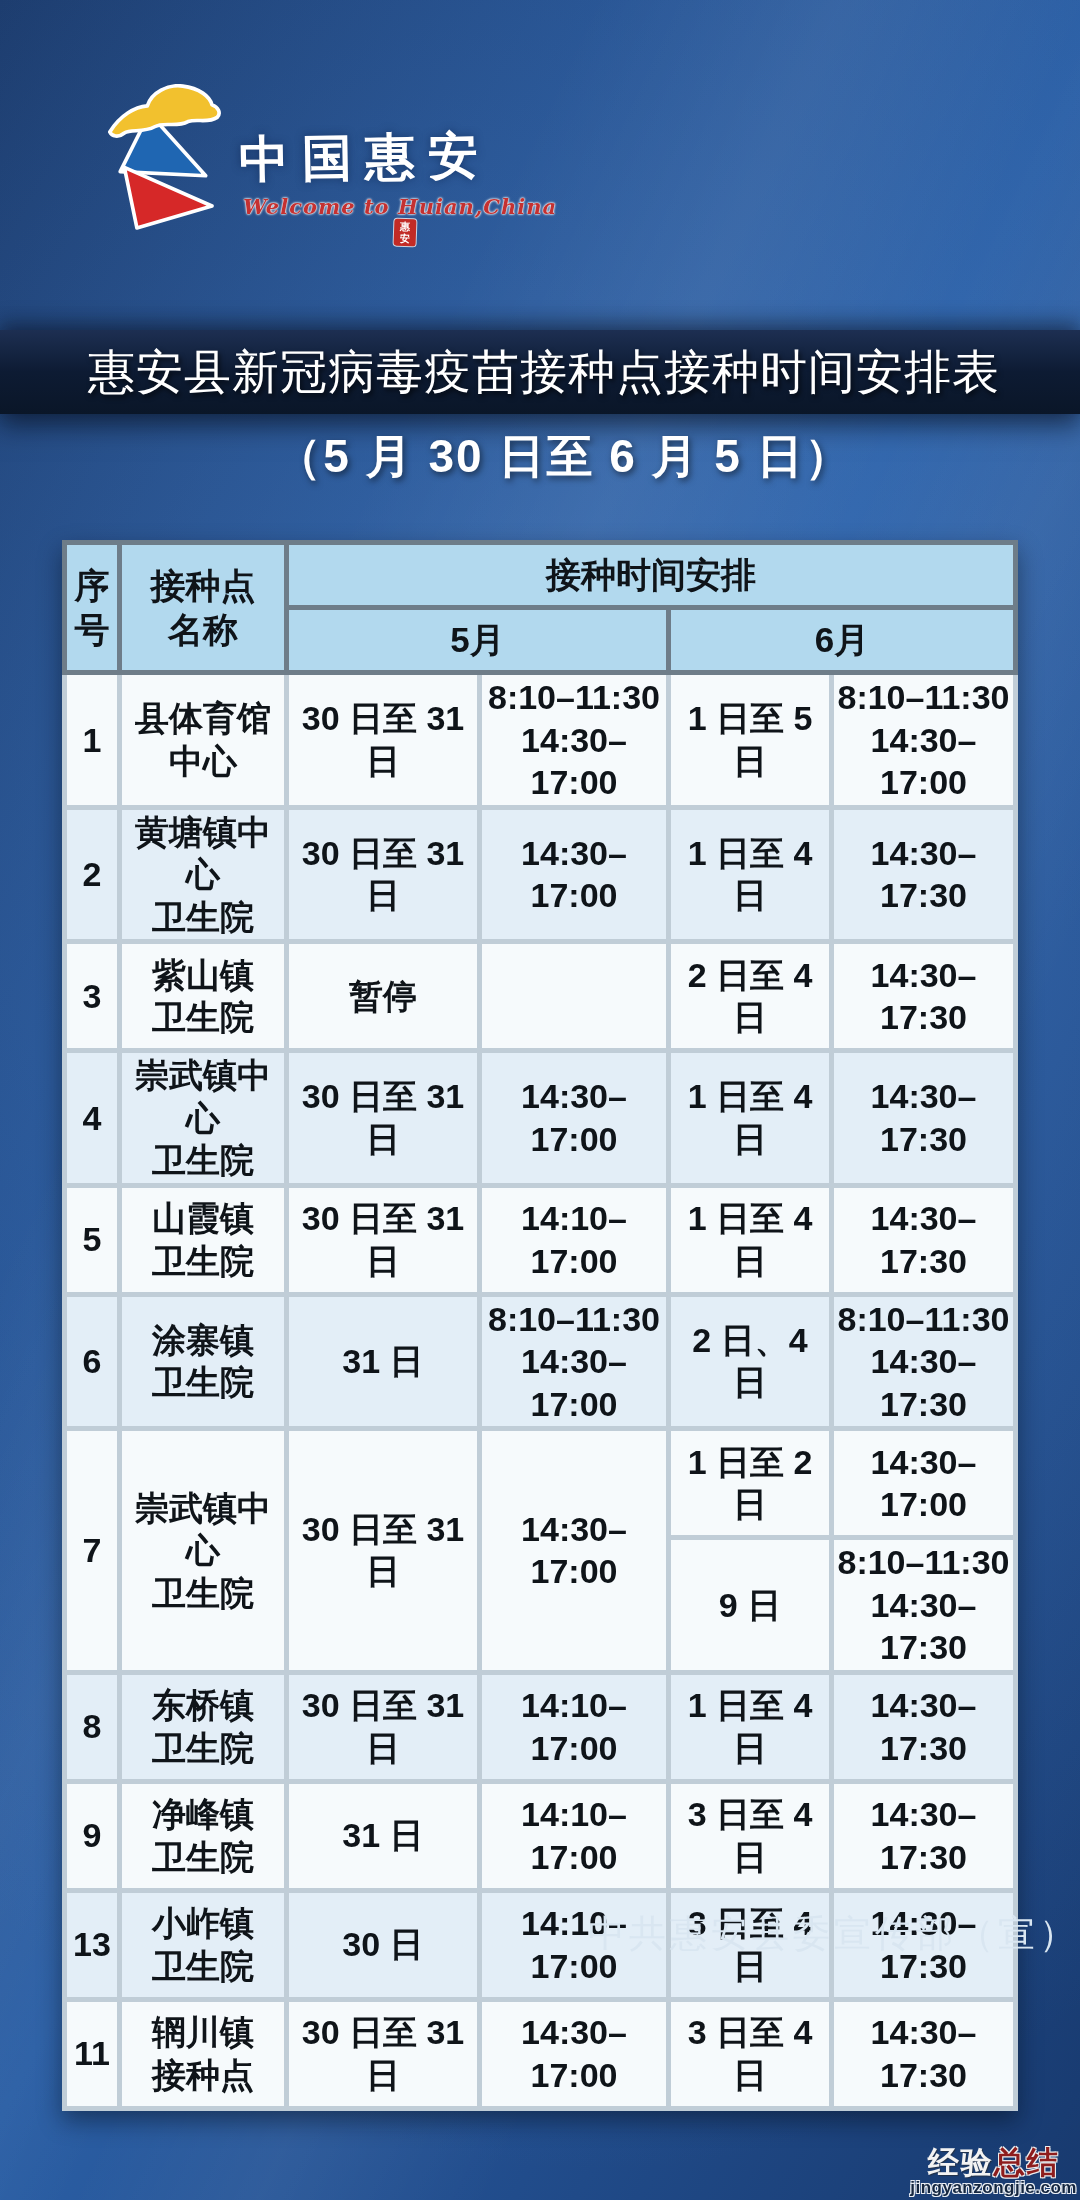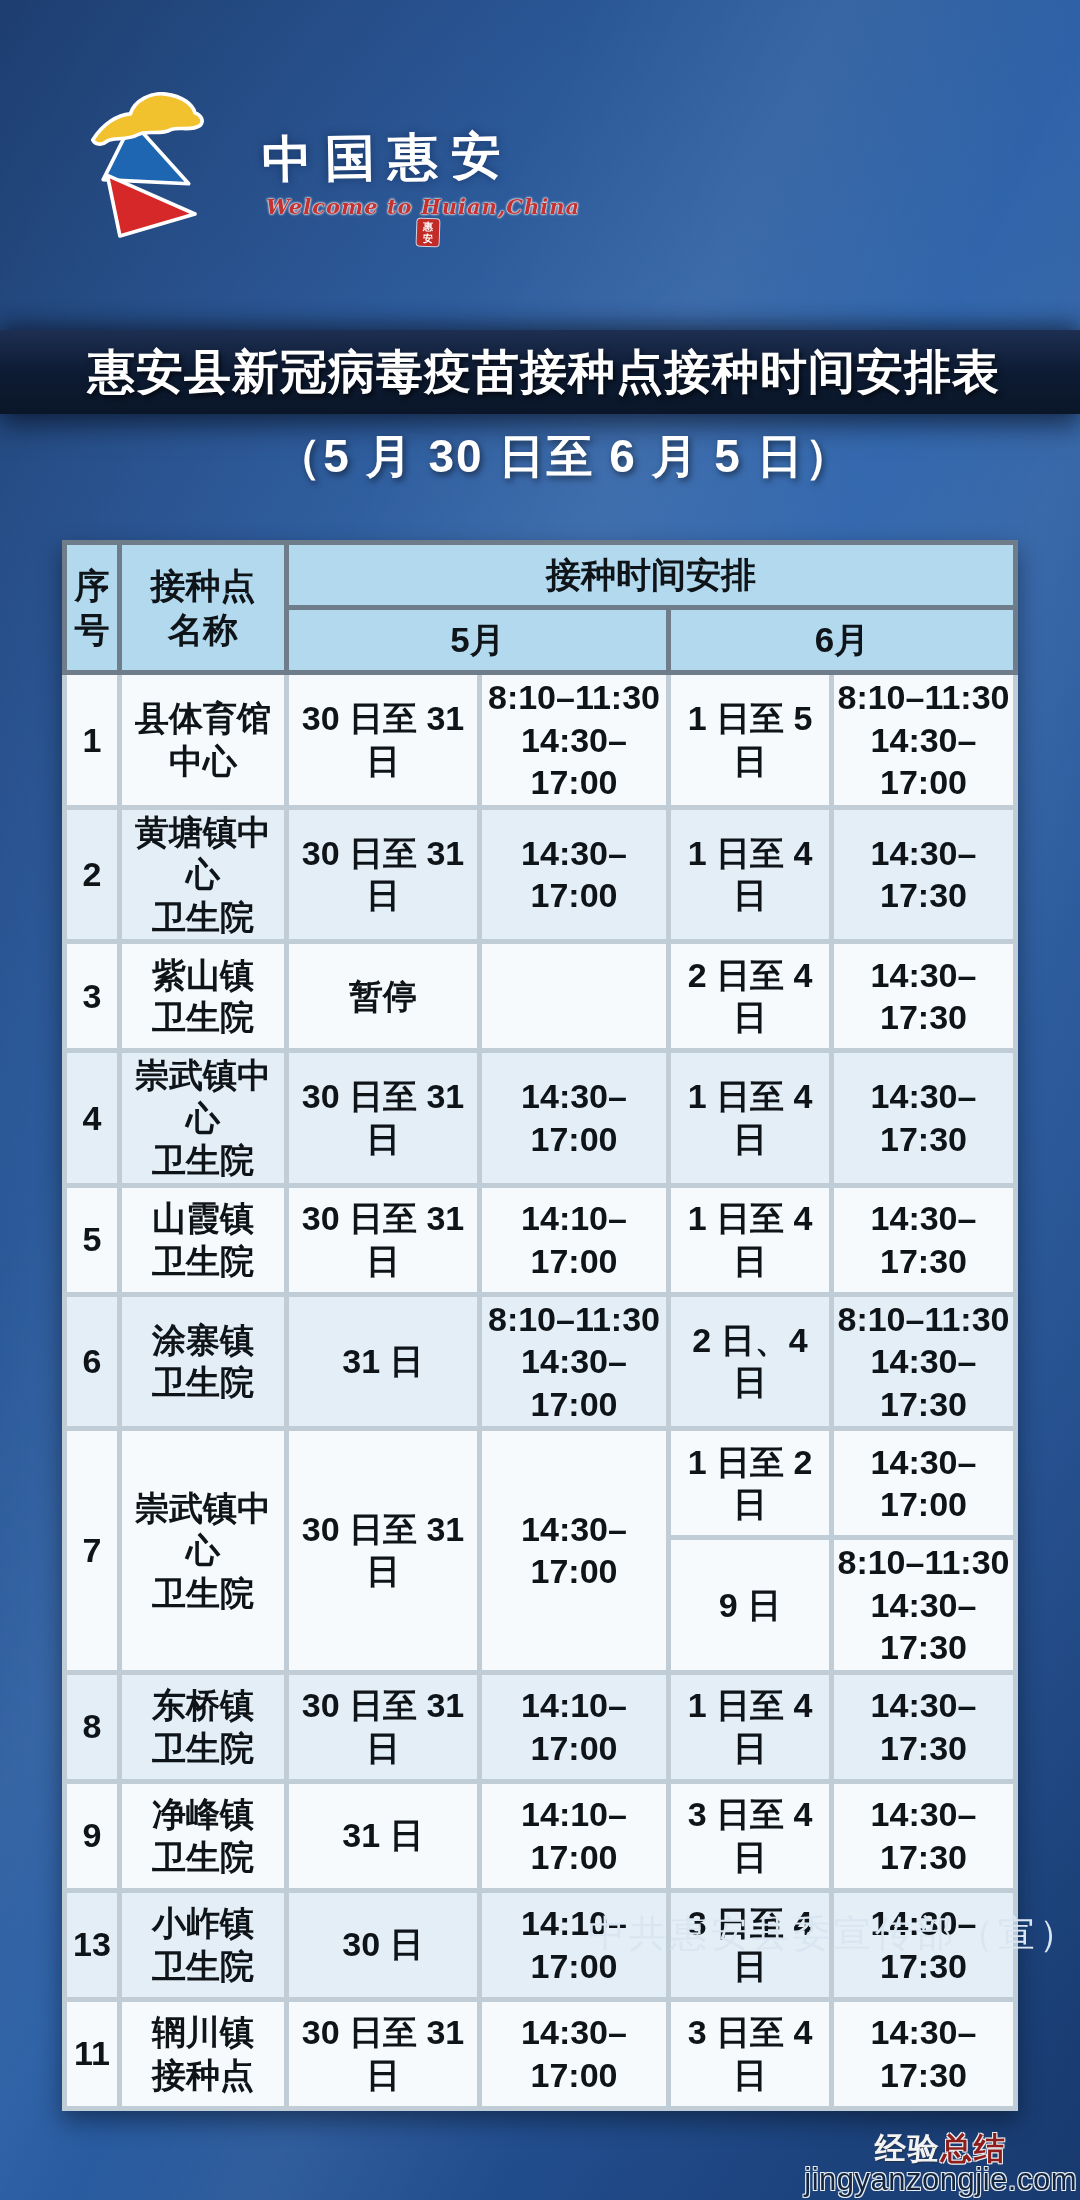--- a/index.html
+++ b/index.html
@@ -8,21 +8,21 @@
     font-family:"Liberation Sans", sans-serif;
     background:
       radial-gradient(150% 95% at 55% 40%, rgba(82,136,205,0.40), rgba(0,0,0,0) 62%),
       linear-gradient(118deg,#1b3a6b 0%,#24508f 28%,#2b5fa5 50%,#224e8e 72%,#183a6f 100%);
   }
   .bg-streaks{
     position:absolute;inset:0;pointer-events:none;
     background:linear-gradient(115deg,transparent 28%,rgba(255,255,255,0.06) 40%,transparent 52%,rgba(255,255,255,0.05) 61%,transparent 72%);
   }
   
-  .logo{position:absolute;left:88px;top:84px;display:flex;align-items:center;gap:40px;}
+  .logo{position:absolute;left:105px;top:84px;display:flex;align-items:flex-start;}
   .logo-mark{width:118px;height:146px;flex:0 0 auto;}
   .logo-text{margin-left:16px;margin-top:40px;}
   .logo-cn{
     color:#ffffff;font-size:50px;font-weight:700;letter-spacing:13px;
     font-family:"DejaVu Serif", serif;text-shadow:0 0 8px rgba(10,30,70,0.55);
     transform:rotate(-1deg);white-space:nowrap;
   }
   .logo-en-row{display:flex;align-items:center;margin-top:3px;margin-left:4px;flex-direction:column;}
   .logo-en{
     color:#c43131;font-size:21px;font-weight:700;font-style:italic;letter-spacing:1px;
@@ -36,21 +36,21 @@
     box-shadow:0 0 0 1px rgba(255,255,255,0.75);transform:rotate(2deg);
   }
   
   .title-bar{
     position:absolute;left:0;top:330px;width:1080px;height:84px;
     background:linear-gradient(180deg,#1d2f52 0%,#0d1b33 50%,#0a1628 100%);
     box-shadow:0 12px 24px rgba(4,10,22,0.55),0 -8px 18px rgba(4,10,22,0.4);
     display:flex;align-items:center;justify-content:center;
   }
   .title-text{
-    color:#fff;font-size:47px;font-weight:700;letter-spacing:1px;white-space:nowrap;
+    color:#fff;font-size:47px;font-weight:400;letter-spacing:1px;white-space:nowrap;
     text-shadow:2px 3px 5px rgba(0,0,0,0.65);
     margin-left:8px;
   }
   .subtitle{
     position:absolute;left:0;top:426px;width:1080px;text-align:center;
     color:#fff;font-size:46px;font-weight:900;letter-spacing:2px;
     text-shadow:2px 3px 6px rgba(0,0,0,0.5);white-space:pre;margin-left:24px;
   }
   
   .table-wrap{
@@ -76,21 +76,21 @@
   
   .footer{
     position:absolute;left:0;top:1909px;width:1080px;text-align:right;
     color:#d9e6f1;font-size:37px;font-weight:400;letter-spacing:4px;white-space:nowrap;
   }
   .watermark{position:absolute;right:3px;bottom:4px;text-align:right;line-height:1.02;}
   .wm-cn{font-size:31px;font-weight:900;letter-spacing:2px;font-family:"DejaVu Serif", serif;white-space:nowrap;text-align:center;}
   .wm-cn .wm-white{color:#f3f3f3;text-shadow:1px 1px 1px rgba(40,40,40,0.6);}
   .wm-cn .wm-red{color:#8e1d1d;text-shadow:-1px -1px 0 #eee,1px -1px 0 #eee,-1px 1px 0 #eee,1px 1px 0 #eee;}
   .wm-url{
-    font-size:31px;font-weight:400;color:#14263f;letter-spacing:0.5px;white-space:nowrap;
+    font-size:17px;font-weight:700;color:#14263f;letter-spacing:0.5px;white-space:nowrap;
     text-shadow:-1px -1px 0 #e9eef4,1px -1px 0 #e9eef4,-1px 1px 0 #e9eef4,1px 1px 0 #e9eef4;
   }
 </style>
 </head>
 <body>
 
 <div class="bg-streaks"></div>
 
 <div class="logo">
   <svg class="logo-mark" viewBox="0 0 112 140">

